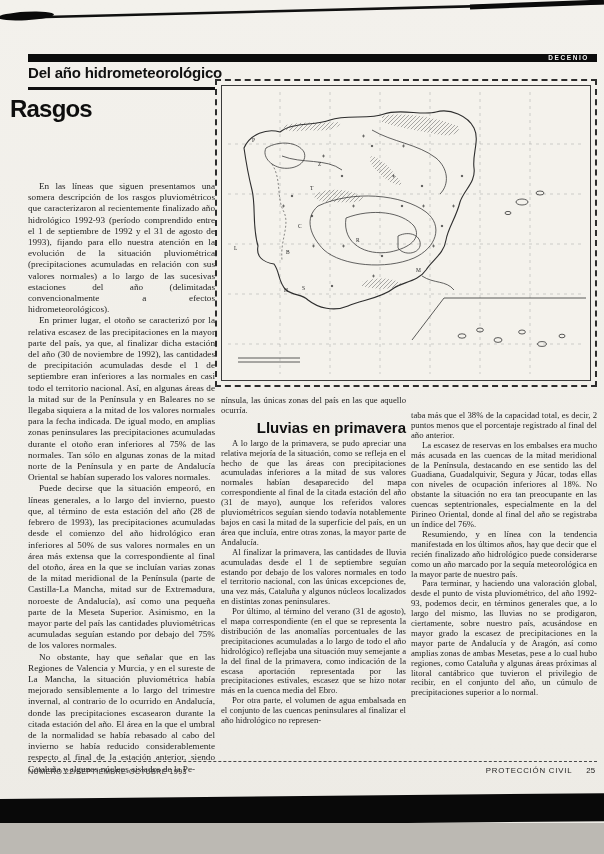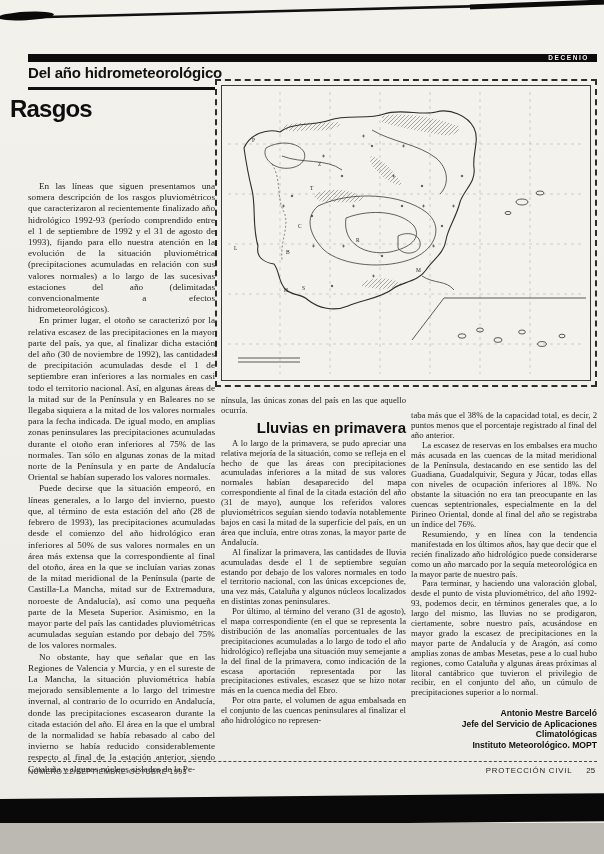--- a/index.html
+++ b/index.html
@@ -174,26 +174,20 @@
     <p>Al finalizar la primavera, las cantidades de lluvia acumuladas desde el 1 de septiembre seguían estando por debajo de los valores normales en todo el territorio nacional, con las únicas excepciones de, una vez más, Cataluña y algunos núcleos localizados en distintas zonas peninsulares.</p>
     <p>Por último, al término del verano (31 de agosto), el mapa correspondiente (en el que se representa la distribución de las anomalías porcentuales de las precipitaciones acumuladas a lo largo de todo el año hidrológico) reflejaba una situación muy semejante a la del final de la primavera, como indicación de la escasa aportación representada por las precipitaciones estivales, escasez que se hizo notar más en la cuenca media del Ebro.</p>
     <p>Por otra parte, el volumen de agua embalsada en el conjunto de las cuencas peninsulares al finalizar el año hidrológico no represen-</p>
   </div>
 
   <div class="col col-right">
     <p class="no-indent">taba más que el 38% de la capacidad total, es decir, 2 puntos menos que el porcentaje registrado al final del año anterior.</p>
     <p>La escasez de reservas en los embalses era mucho más acusada en las cuencas de la mitad meridional de la Península, destacando en ese sentido las del Guadiana, Guadalquivir, Segura y Júcar, todas ellas con niveles de ocupación inferiores al 18%. No obstante la situación no era tan preocupante en las cuencas septentrionales, especialmente en la del Pirineo Oriental, donde al final del año se registraba un índice del 76%.</p>
     <p>Resumiendo, y en línea con la tendencia manifestada en los últimos años, hay que decir que el recién finalizado año hidrológico puede considerarse como un año marcado por la sequía meteorológica en la mayor parte de nuestro país.</p>
     <p>Para terminar, y haciendo una valoración global, desde el punto de vista pluviométrico, del año 1992-93, podemos decir, en términos generales que, a lo largo del mismo, las lluvias no se prodigaron, ciertamente, sobre nuestro país, acusándose en mayor grado la escasez de precipitaciones en la mayor parte de Andalucía y de Aragón, así como amplias zonas de ambas Mesetas, pese a lo cual hubo regiones, como Cataluña y algunas áreas próximas al litoral cantábrico que tuvieron el privilegio de recibir, en el conjunto del año, un cúmulo de precipitaciones superior a lo normal.</p>
-    <div class="signature">
-      <div>Antonio Mestre Barceló</div>
-      <div>Jefe del Servicio de Aplicaciones</div>
-      <div>Climatológicas</div>
-      <div>Instituto Meteorológico. MOPT</div>
-    </div>
   </div>
 
   <div class="footer-rule"></div>
   <div class="footer-left">NÚMERO 22/SEPTIEMBRE-OCTUBRE 1993</div>
   <div class="footer-right">
     <span>PROTECCIÓN CIVIL</span><span class="pagenum">25</span>
   </div>
 
   <svg class="artifacts" width="604" height="854" viewBox="0 0 604 854" xmlns="http://www.w3.org/2000/svg">
     <line x1="6" y1="18" x2="604" y2="3" stroke="#101010" stroke-width="2.6"></line>

